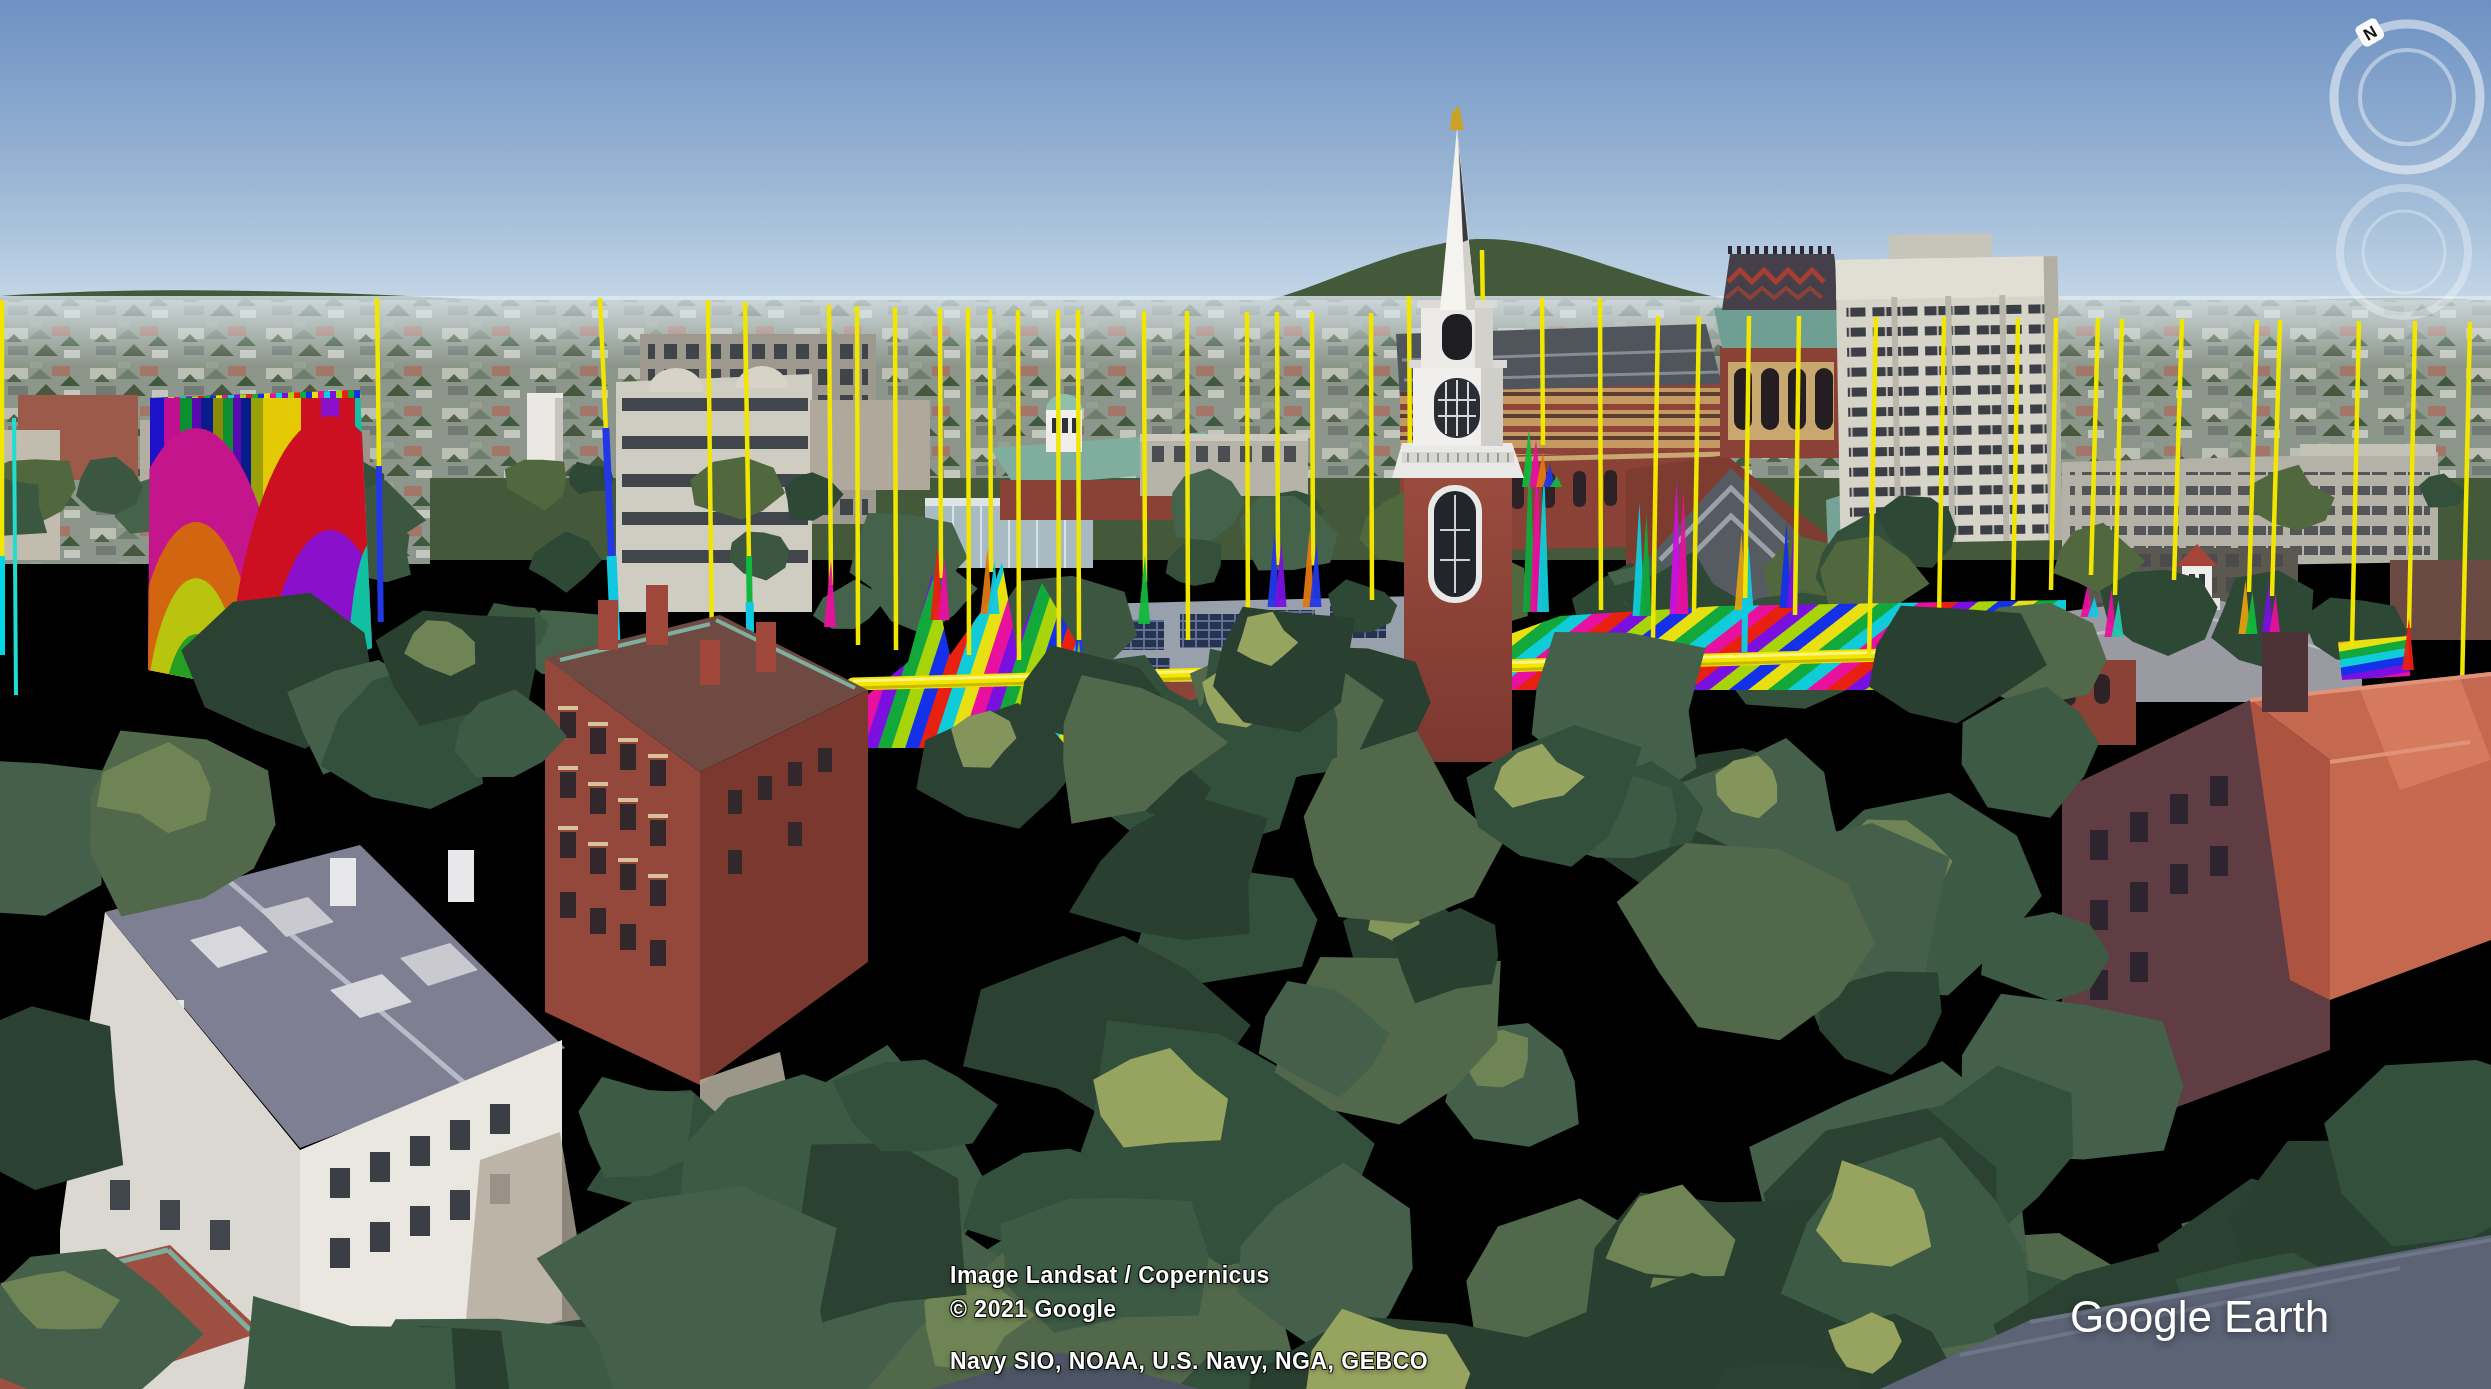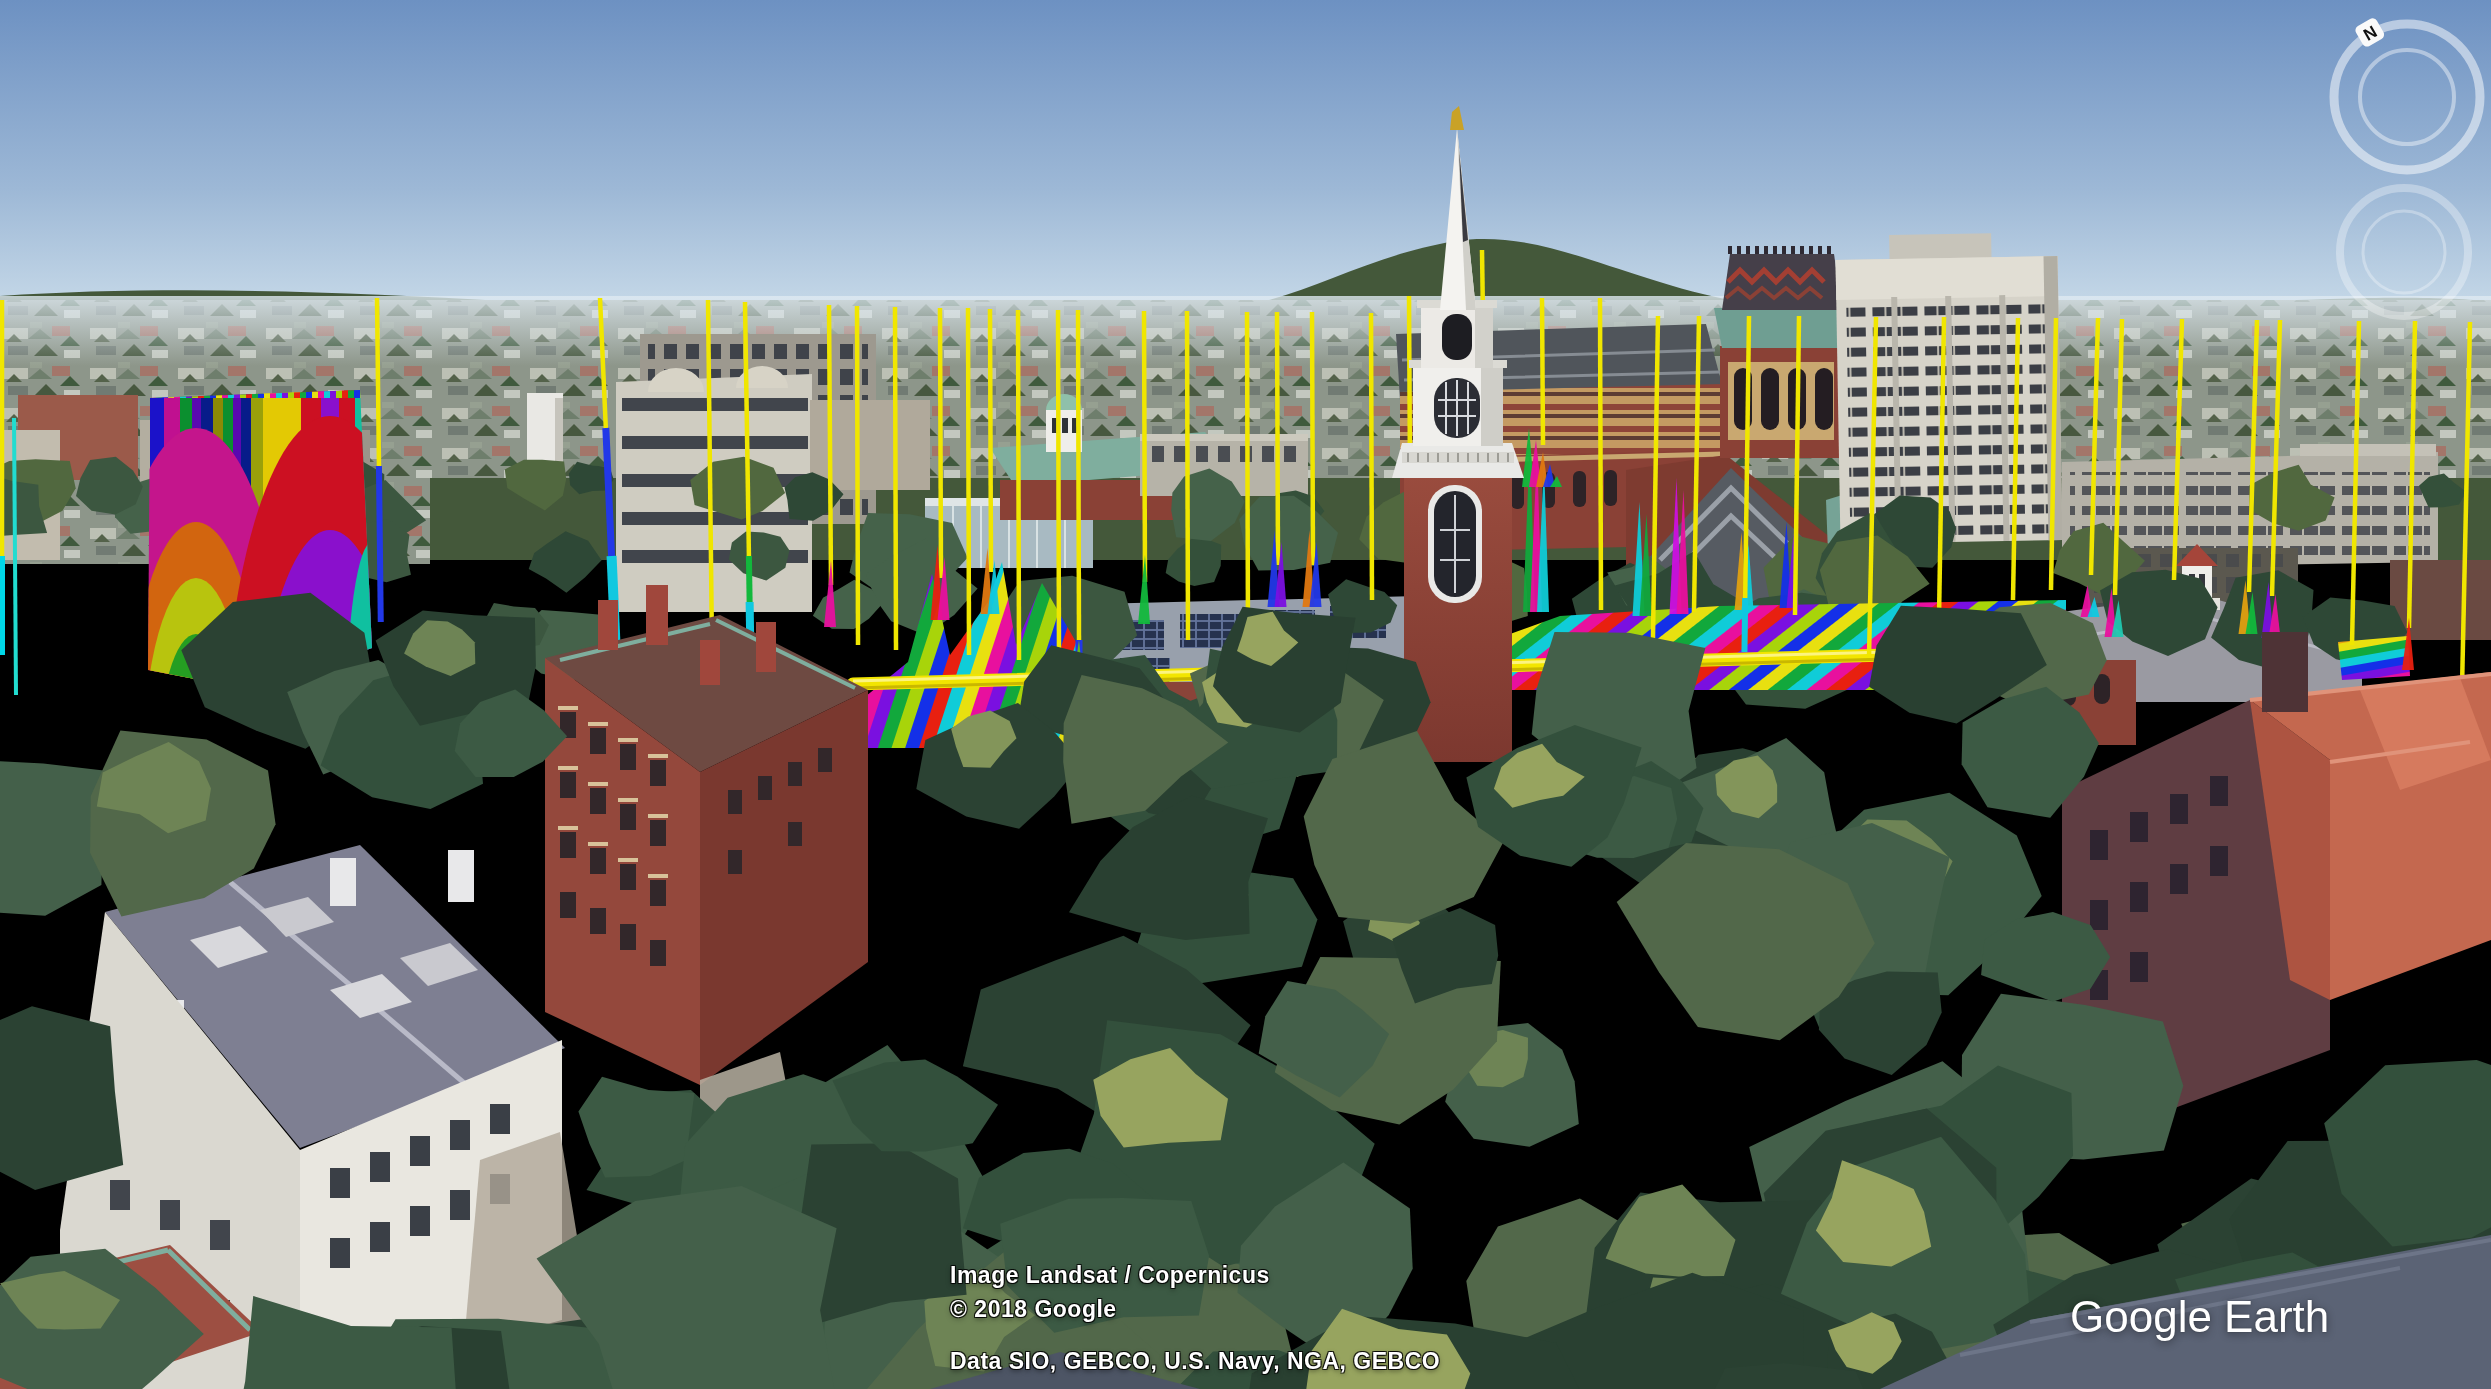--- a/index.html
+++ b/index.html
@@ -700,16 +700,16 @@
       </g>
     </g>
     <g>
       <circle cx="2404" cy="252" r="64" fill="none" stroke="rgba(255,255,255,0.32)" stroke-width="8"></circle>
       <circle cx="2404" cy="252" r="41" fill="none" stroke="rgba(255,255,255,0.3)" stroke-width="3"></circle>
     </g>
   </g>
 </svg>
 
 <div class="attr" id="attr1">Image Landsat / Copernicus</div>
-<div class="attr" id="attr2">© 2018 Google</div>
-<div class="attr" id="attr3">Data SIO, GEBCO, U.S. Navy, NGA, GEBCO</div>
+<div class="attr" id="attr2">© 2021 Google</div>
+<div class="attr" id="attr3">Navy SIO, NOAA, U.S. Navy, NGA, GEBCO</div>
 <div id="logo">Google Earth</div>
 </div>
 
 </body></html>

